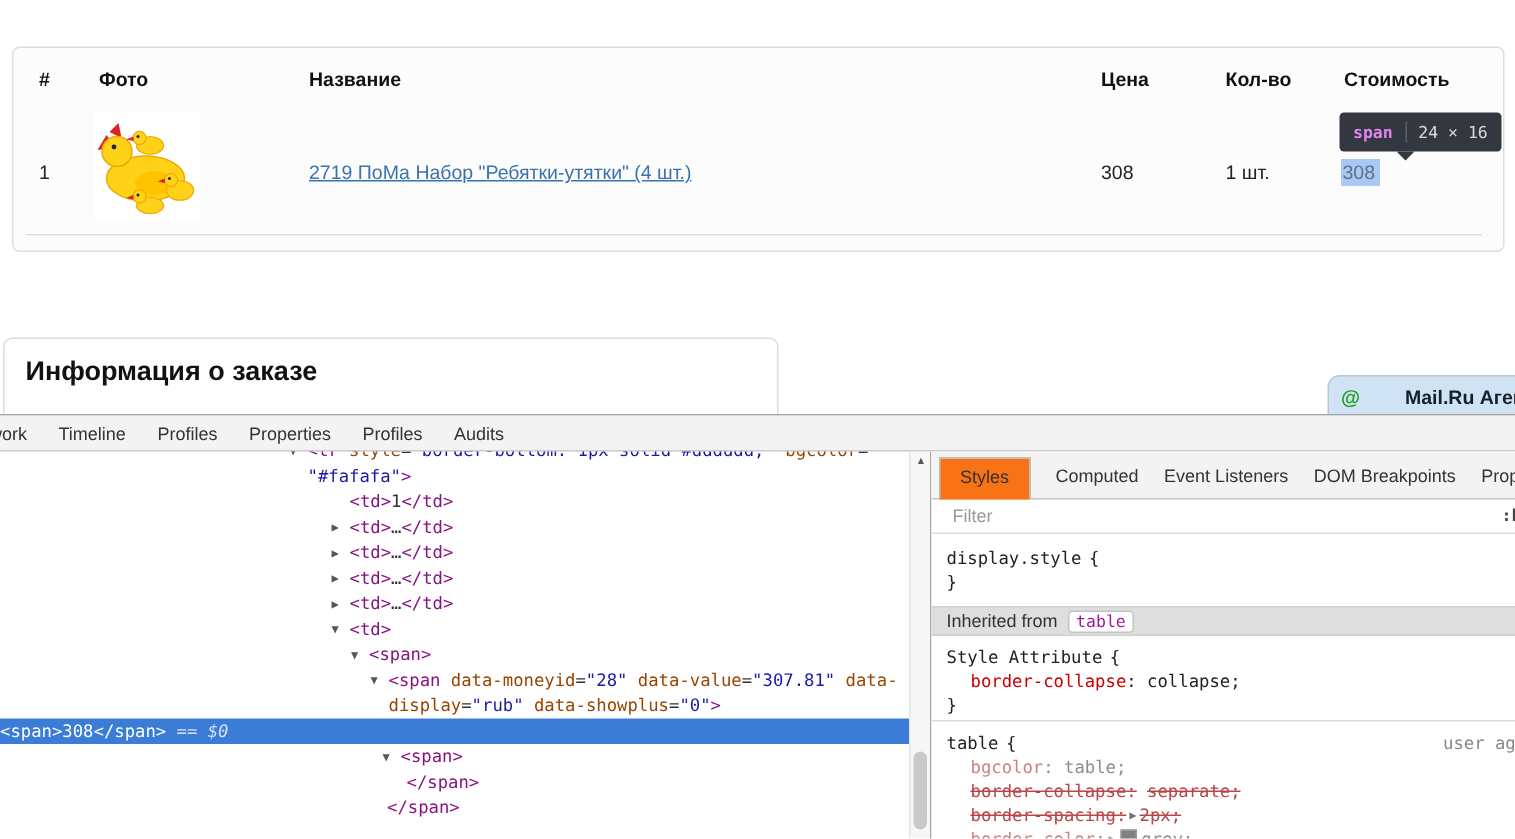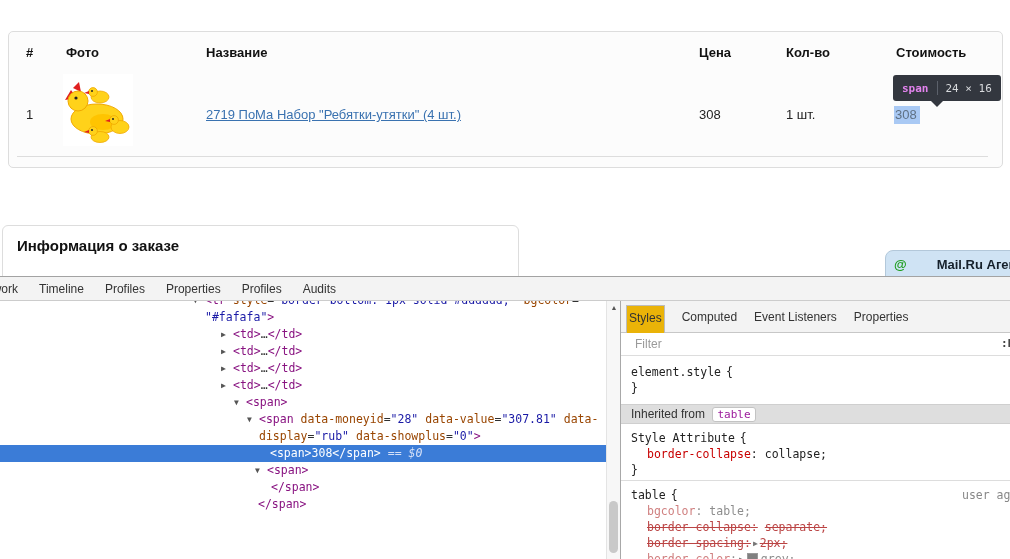--- a/index.html
+++ b/index.html
@@ -5,37 +5,37 @@
   html,body{margin:0;padding:0}
   body{
     position:relative;width:1010px;height:559px;overflow:hidden;
     background:#fff;font-family:"Liberation Sans",sans-serif;color:#222;
   }
   
   .card{position:absolute;left:8px;top:31px;width:993px;height:135px;
     border:1px solid #ddd;border-radius:5px;background:#fcfcfc}
   .card .hdr{position:absolute;top:13px;font-size:13px;font-weight:bold;color:#111;white-space:nowrap}
   .card .val{position:absolute;top:75px;font-size:13px;color:#222;white-space:nowrap}
-  .c-num{left:17px}.c-photo{left:57px}.c-name{left:197px}.c-price{left:690px}.c-qty{left:777px}.c-cost{left:887px}
+  .c-num{left:17px}.c-photo{left:57px}.c-name{left:197px}.c-price{left:725px}.c-qty{left:808px}.c-cost{left:887px}
   .photo{position:absolute;left:54px;top:42px;width:70px;height:72px;background:#fff}
   .plink{color:#3a72b0;text-decoration:underline;cursor:pointer}
   .rowline{position:absolute;left:8px;right:14px;top:124px;border-bottom:1px solid #ddd}
   .sel308{background:#a9c9f4;color:#5f7184;padding:1px 3px 2px 1px}
   
   .tooltip{position:absolute;left:893px;top:75px;height:26px;background:#33373f;border-radius:3px;
     display:flex;align-items:center;padding:0 9px;font-family:"DejaVu Sans Mono",monospace;font-size:11px;z-index:5}
   .tooltip .ttag{color:#e383ee;font-weight:bold}
   .tooltip .tdiv{width:1px;height:14px;background:#5c616b;margin:0 8px}
   .tooltip .tdims{color:#d8dadd}
   .tooltip .caret{position:absolute;left:38px;bottom:-6px;width:0;height:0;
     border-left:6px solid transparent;border-right:6px solid transparent;border-top:6px solid #33373f}
   
   .orderinfo{position:absolute;left:2px;top:225px;width:515px;height:50px;background:#fff;
     border:1px solid #ddd;border-radius:6px 6px 0 0}
-  .orderinfo h2{margin:11px 0 0 14px;font-size:15px;font-weight:bold;color:#111}
+  .orderinfo h2{margin:11px 0 0 14px;font-size:18px;font-weight:bold;color:#111}
   
   .mailru{position:absolute;left:885px;top:250px;width:235px;height:26px;background:#cfe3f4;
     border:1px solid #b3c8da;border-radius:8px 0 0 0;display:flex;align-items:center;overflow:hidden}
   .mailru .at{color:#1f9e1f;font-weight:bold;font-size:13px;margin-left:8px}
   .mailru .mlabel{font-weight:bold;font-size:13px;color:#15202b;margin-left:30px;white-space:nowrap}
   
   .devtools{position:absolute;left:0;top:276px;width:1010px;height:283px;background:#fff;border-top:1px solid #a3a3a3;overflow:hidden}
   .dt-tabbar{height:23px;background:#f3f3f3;border-bottom:1px solid #ccc;display:flex;align-items:center;
     font-size:12px;color:#333;column-gap:21px;white-space:nowrap}
   .dt-tab{cursor:pointer}
@@ -54,21 +54,21 @@
   
   .vscroll{position:absolute;left:606px;top:0;width:14px;height:259px;background:#f7f7f7;border-left:1px solid #e4e4e4}
   .vscroll .vup{height:13px;text-align:center;font-size:7px;line-height:13px;color:#555}
   .vscroll .vthumb{position:absolute;left:2px;top:200px;width:9px;height:52px;background:#c9c9c9;border-radius:5px}
   .vdivider{position:absolute;left:620px;top:0;width:1px;height:259px;background:#a8a8a8}
   
   .sidebar{position:absolute;left:621px;top:0;width:499px;height:259px;background:#fff}
   .sbtabs{height:31px;background:#f3f3f3;border-bottom:1px solid #c7c7c7;display:flex;align-items:flex-end;
     font-size:12px;color:#333;column-gap:17px;padding-left:14px;white-space:nowrap}
   .sbtab{padding:5px 0 8px;cursor:pointer}
-  .sbtab.active{background:#eab308;border:1px solid #bcbcbc;border-bottom:none;padding:5px 2px 8px;margin-bottom:-1px;margin-left:-9px}
+  .sbtab.active{background:#f97316;border:1px solid #bcbcbc;border-bottom:none;padding:5px 13px 8px;margin-bottom:-1px;margin-left:-9px}
   .filter-row{height:22px;border-bottom:1px solid #ddd;position:relative;font-size:12px}
   .filter-ph{position:absolute;left:14px;top:4px;color:#9a9a9a}
   .hov{position:absolute;left:380px;top:4px;color:#444;font-weight:bold;font-family:"DejaVu Sans Mono",monospace;font-size:11px;white-space:nowrap}
   .sec{font-family:"DejaVu Sans Mono",monospace;font-size:11.5px;line-height:16px;color:#222;padding:8px 0 8px 10px}
   .sec.tight{padding:6px 0 2px 10px;border-bottom:1px solid #ddd}
   .sec.last{padding:6px 0 0 10px;position:relative}
   .selline{white-space:pre}
   .pbrace{margin-left:5px}
   .inherited-bar{height:18px;background:#dedede;border-top:1px solid #cfcfcf;border-bottom:1px solid #cfcfcf;
     font-size:12px;color:#333;line-height:18px;padding-left:10px;white-space:nowrap}
@@ -149,54 +149,57 @@
       <span class="dt-tab">Timeline</span>
       <span class="dt-tab">Profiles</span>
       <span class="dt-tab">Properties</span>
       <span class="dt-tab">Profiles</span>
       <span class="dt-tab">Audits</span>
     </div>
   <div class="dt-main">
     <div class="tree">
         <div class="tline" style="padding-left: 193px;"><span class="tarrow">▼</span><span class="tk-tag">&lt;tr </span><span class="tk-attr">style</span><span class="tk-plain">=</span><span class="tk-val">"border-bottom: 1px solid #dddddd;"</span><span class="tk-plain"> </span><span class="tk-attr">bgcolor</span><span class="tk-plain">=</span></div>
         <div class="tline" style="padding-left: 205px;"><span class="tk-val">"#fafafa"</span><span class="tk-tag">&gt;</span></div>
-        <div class="tline" style="padding-left: 221px;"><span class="tarrow">▶</span><span class="tk-tag">&lt;td&gt;</span><span class="tk-plain">…</span><span class="tk-tag">&lt;/td&gt;</span></div>
-        <div class="tline" style="padding-left: 221px;"><span class="tarrow">▶</span><span class="tk-tag">&lt;td&gt;</span><span class="tk-plain">…</span><span class="tk-tag">&lt;/td&gt;</span></div>
-        <div class="tline" style="padding-left: 221px;"><span class="tarrow">▶</span><span class="tk-tag">&lt;td&gt;</span><span class="tk-plain">…</span><span class="tk-tag">&lt;/td&gt;</span></div>
-        <div class="tline" style="padding-left: 221px;"><span class="tarrow">▶</span><span class="tk-tag">&lt;td&gt;</span><span class="tk-plain">…</span><span class="tk-tag">&lt;/td&gt;</span></div>
+        <div class="tline" style="padding-left: 233px;"><span class="tk-tag">&lt;td&gt;</span><span class="tk-plain">1</span><span class="tk-tag">&lt;/td&gt;</span></div>
+        <div class="tline" style="padding-left: 221px;"><span class="tarrow">▶</span><span class="tk-tag">&lt;td&gt;</span><span class="tk-plain">…</span><span class="tk-tag">&lt;/td&gt;</span></div>
+        <div class="tline" style="padding-left: 221px;"><span class="tarrow">▶</span><span class="tk-tag">&lt;td&gt;</span><span class="tk-plain">…</span><span class="tk-tag">&lt;/td&gt;</span></div>
+        <div class="tline" style="padding-left: 221px;"><span class="tarrow">▶</span><span class="tk-tag">&lt;td&gt;</span><span class="tk-plain">…</span><span class="tk-tag">&lt;/td&gt;</span></div>
+        <div class="tline" style="padding-left: 221px;"><span class="tarrow">▶</span><span class="tk-tag">&lt;td&gt;</span><span class="tk-plain">…</span><span class="tk-tag">&lt;/td&gt;</span></div>
+        <div class="tline" style="padding-left: 221px;"><span class="tarrow">▼</span><span class="tk-tag">&lt;td&gt;</span></div>
         <div class="tline" style="padding-left: 234px;"><span class="tarrow">▼</span><span class="tk-tag">&lt;span&gt;</span></div>
         <div class="tline" style="padding-left: 247px;"><span class="tarrow">▼</span><span class="tk-tag">&lt;span </span><span class="tk-attr">data-moneyid</span><span class="tk-plain">=</span><span class="tk-val">"28"</span><span class="tk-plain"> </span><span class="tk-attr">data-value</span><span class="tk-plain">=</span><span class="tk-val">"307.81"</span><span class="tk-plain"> </span><span class="tk-attr">data-</span></div>
         <div class="tline" style="padding-left: 259px;"><span class="tk-attr">display</span><span class="tk-plain">=</span><span class="tk-val">"rub"</span><span class="tk-plain"> </span><span class="tk-attr">data-showplus</span><span class="tk-plain">=</span><span class="tk-val">"0"</span><span class="tk-tag">&gt;</span></div>
-        <div class="tline selected" style="padding-left: 270px;"><span class="tk-tag">&lt;span&gt;</span><span class="tk-plain">308</span><span class="tk-tag">&lt;/span&gt;</span><span class="tk-hint"> == $0</span></div>
+        <div class="tline selected" style=""><span class="tk-tag">&lt;span&gt;</span><span class="tk-plain">308</span><span class="tk-tag">&lt;/span&gt;</span><span class="tk-hint"> == $0</span></div>
         <div class="tline" style="padding-left: 255px;"><span class="tarrow">▼</span><span class="tk-tag">&lt;span&gt;</span></div>
         <div class="tline" style="padding-left: 271px;"><span class="tk-tag">&lt;/span&gt;</span></div>
         <div class="tline" style="padding-left: 258px;"><span class="tk-tag">&lt;/span&gt;</span></div>
       </div>
 
     <div class="vscroll">
       <div class="vup">▲</div>
       <div class="vthumb"></div>
     </div>
     <div class="vdivider"></div>
 
     <div class="sidebar">
       <div class="sbtabs">
           <span class="sbtab active">Styles</span>
           <span class="sbtab">Computed</span>
           <span class="sbtab">Event Listeners</span>
+          <span class="sbtab">DOM Breakpoints</span>
           <span class="sbtab">Properties</span>
         </div>
 
       <div class="filter-row">
         <span class="filter-ph">Filter</span>
         <span class="hov">:hov</span>
       </div>
 
       <div class="sec">
-        <div class="selline"><span>element.style</span><span class="pbrace">{</span></div>
+        <div class="selline"><span>display.style</span><span class="pbrace">{</span></div>
         <div class="selline"><span>}</span></div>
       </div>
 
       <div class="inherited-bar">
         <span>Inherited from</span>
         <span class="chip">table</span>
       </div>
 
       <div class="sec tight">
         <div class="selline"><span>Style Attribute</span><span class="pbrace">{</span></div>

